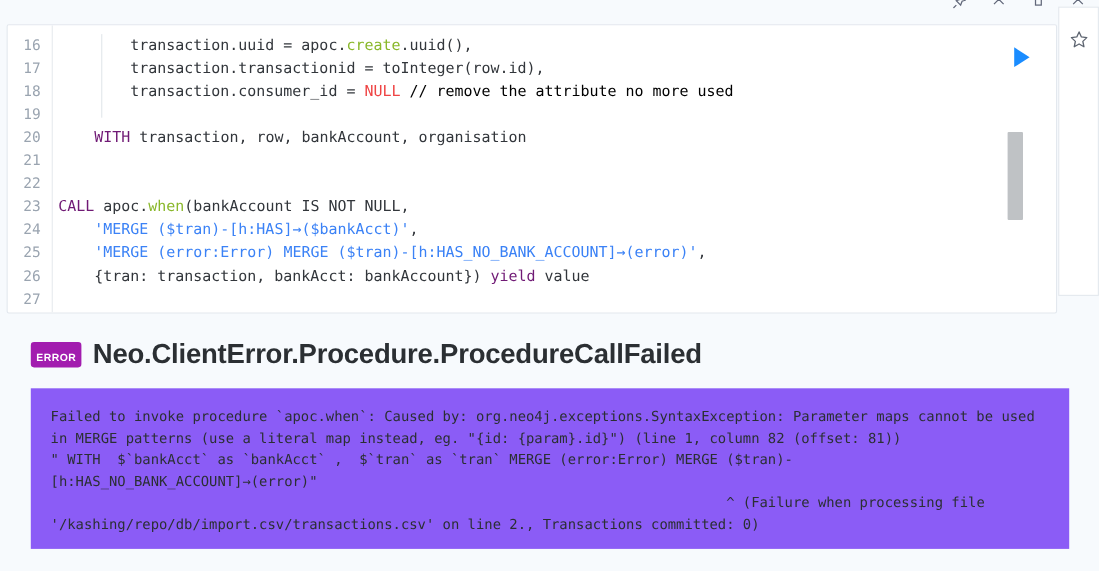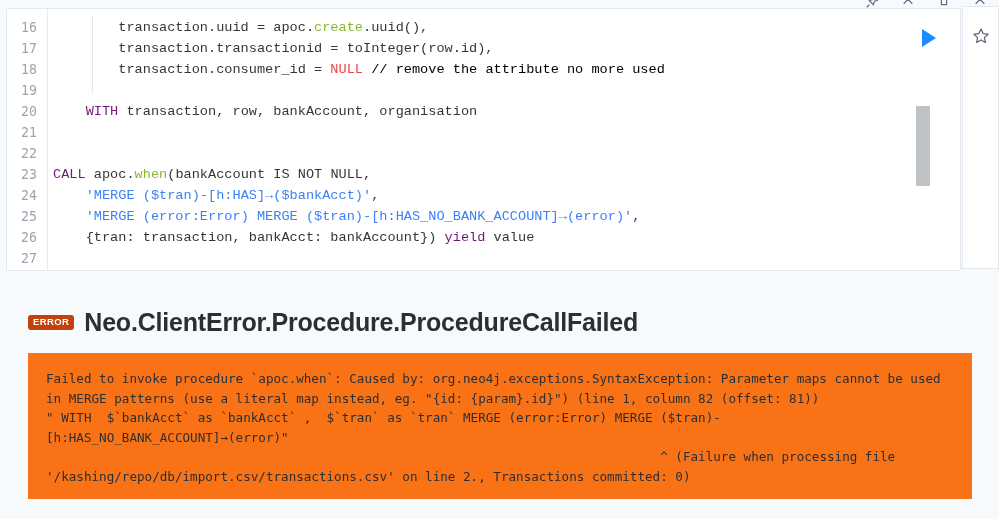--- a/index.html
+++ b/index.html
@@ -18,21 +18,21 @@
     overflow: hidden;
   }
   .chrome-icon {
     width: 14px; height: 14px; margin-top: -5px;
     color: #62687a; flex: none;
   }
   .chrome-icon svg { display: block; width: 14px; height: 14px; }
 
   
   .editor-card {
-    position: absolute; left: 6px; top: 8px;
+    position: absolute; left: 6px; top: 22px;
     width: 955px; height: 263px;
     background: #ffffff;
     border: 1px solid #e3e8ee;
     border-radius: 2px;
     overflow: hidden;
   }
   .editor-inner { position: relative; width: 100%; height: 100%; }
 
   .code-area {
     position: absolute; left: 0; top: 0; right: 0; bottom: 0;
@@ -43,21 +43,20 @@
     white-space: pre;
   }
   .code-line { position: relative; height: 21px; display: flex; }
   .ln {
     width: 40px; min-width: 40px; text-align: right; padding-right: 10px;
     color: #9aa4b0; font-size: 13.2px; user-select: none;
   }
   .ltxt {
     padding-left: 6px; color: #32363b; overflow: hidden;
     flex: 1;
-    font-family: Liberation Mono, monospace;
   }
   
   .gutter-rule {
     position: absolute; left: 40px; top: 0; bottom: 0; width: 1px;
     background: #e6eaee;
   }
   
   .indent-guide {
     position: absolute; left: 85px; top: 8px; height: 76px; width: 1px;
     background: #e2e6ea;
@@ -106,36 +105,36 @@
     width: 18px; height: 18px; cursor: pointer; color: #5d6470;
   }
   .fav-btn svg { display:block; }
 
   
   .error-head {
     position: absolute; left: 28px; top: 308px;
     display: flex; align-items: center; gap: 10px;
   }
   .err-badge {
-    background: #c2410c; color: #ffffff;
+    background: #a21caf; color: #ffffff;
     font-size: 9.5px; font-weight: bold; letter-spacing: .4px;
-    padding: 2px 5px 2px 5px; border-radius: 3px;
+    padding: 10px 5px 2px 5px; border-radius: 3px;
     line-height: 1.1;
     font-family: "Liberation Sans", sans-serif;
   }
   .err-title {
     font-size: 25px; font-weight: bold; color: #2b2f33;
     letter-spacing: -.2px;
   }
 
   
   .error-body {
     position: absolute; left: 28px; top: 353px;
     width: 944px; height: 146px;
-    background: #f97316;
+    background: #8b5cf6;
     padding: 16px 18px 14px 18px;
     font-family: "DejaVu Sans Mono", monospace;
     font-size: 12.6px;
     line-height: 19.6px;
     color: #2b2f33;
     white-space: pre-wrap;
     word-break: break-word;
     overflow: hidden;
   }
 </style>

